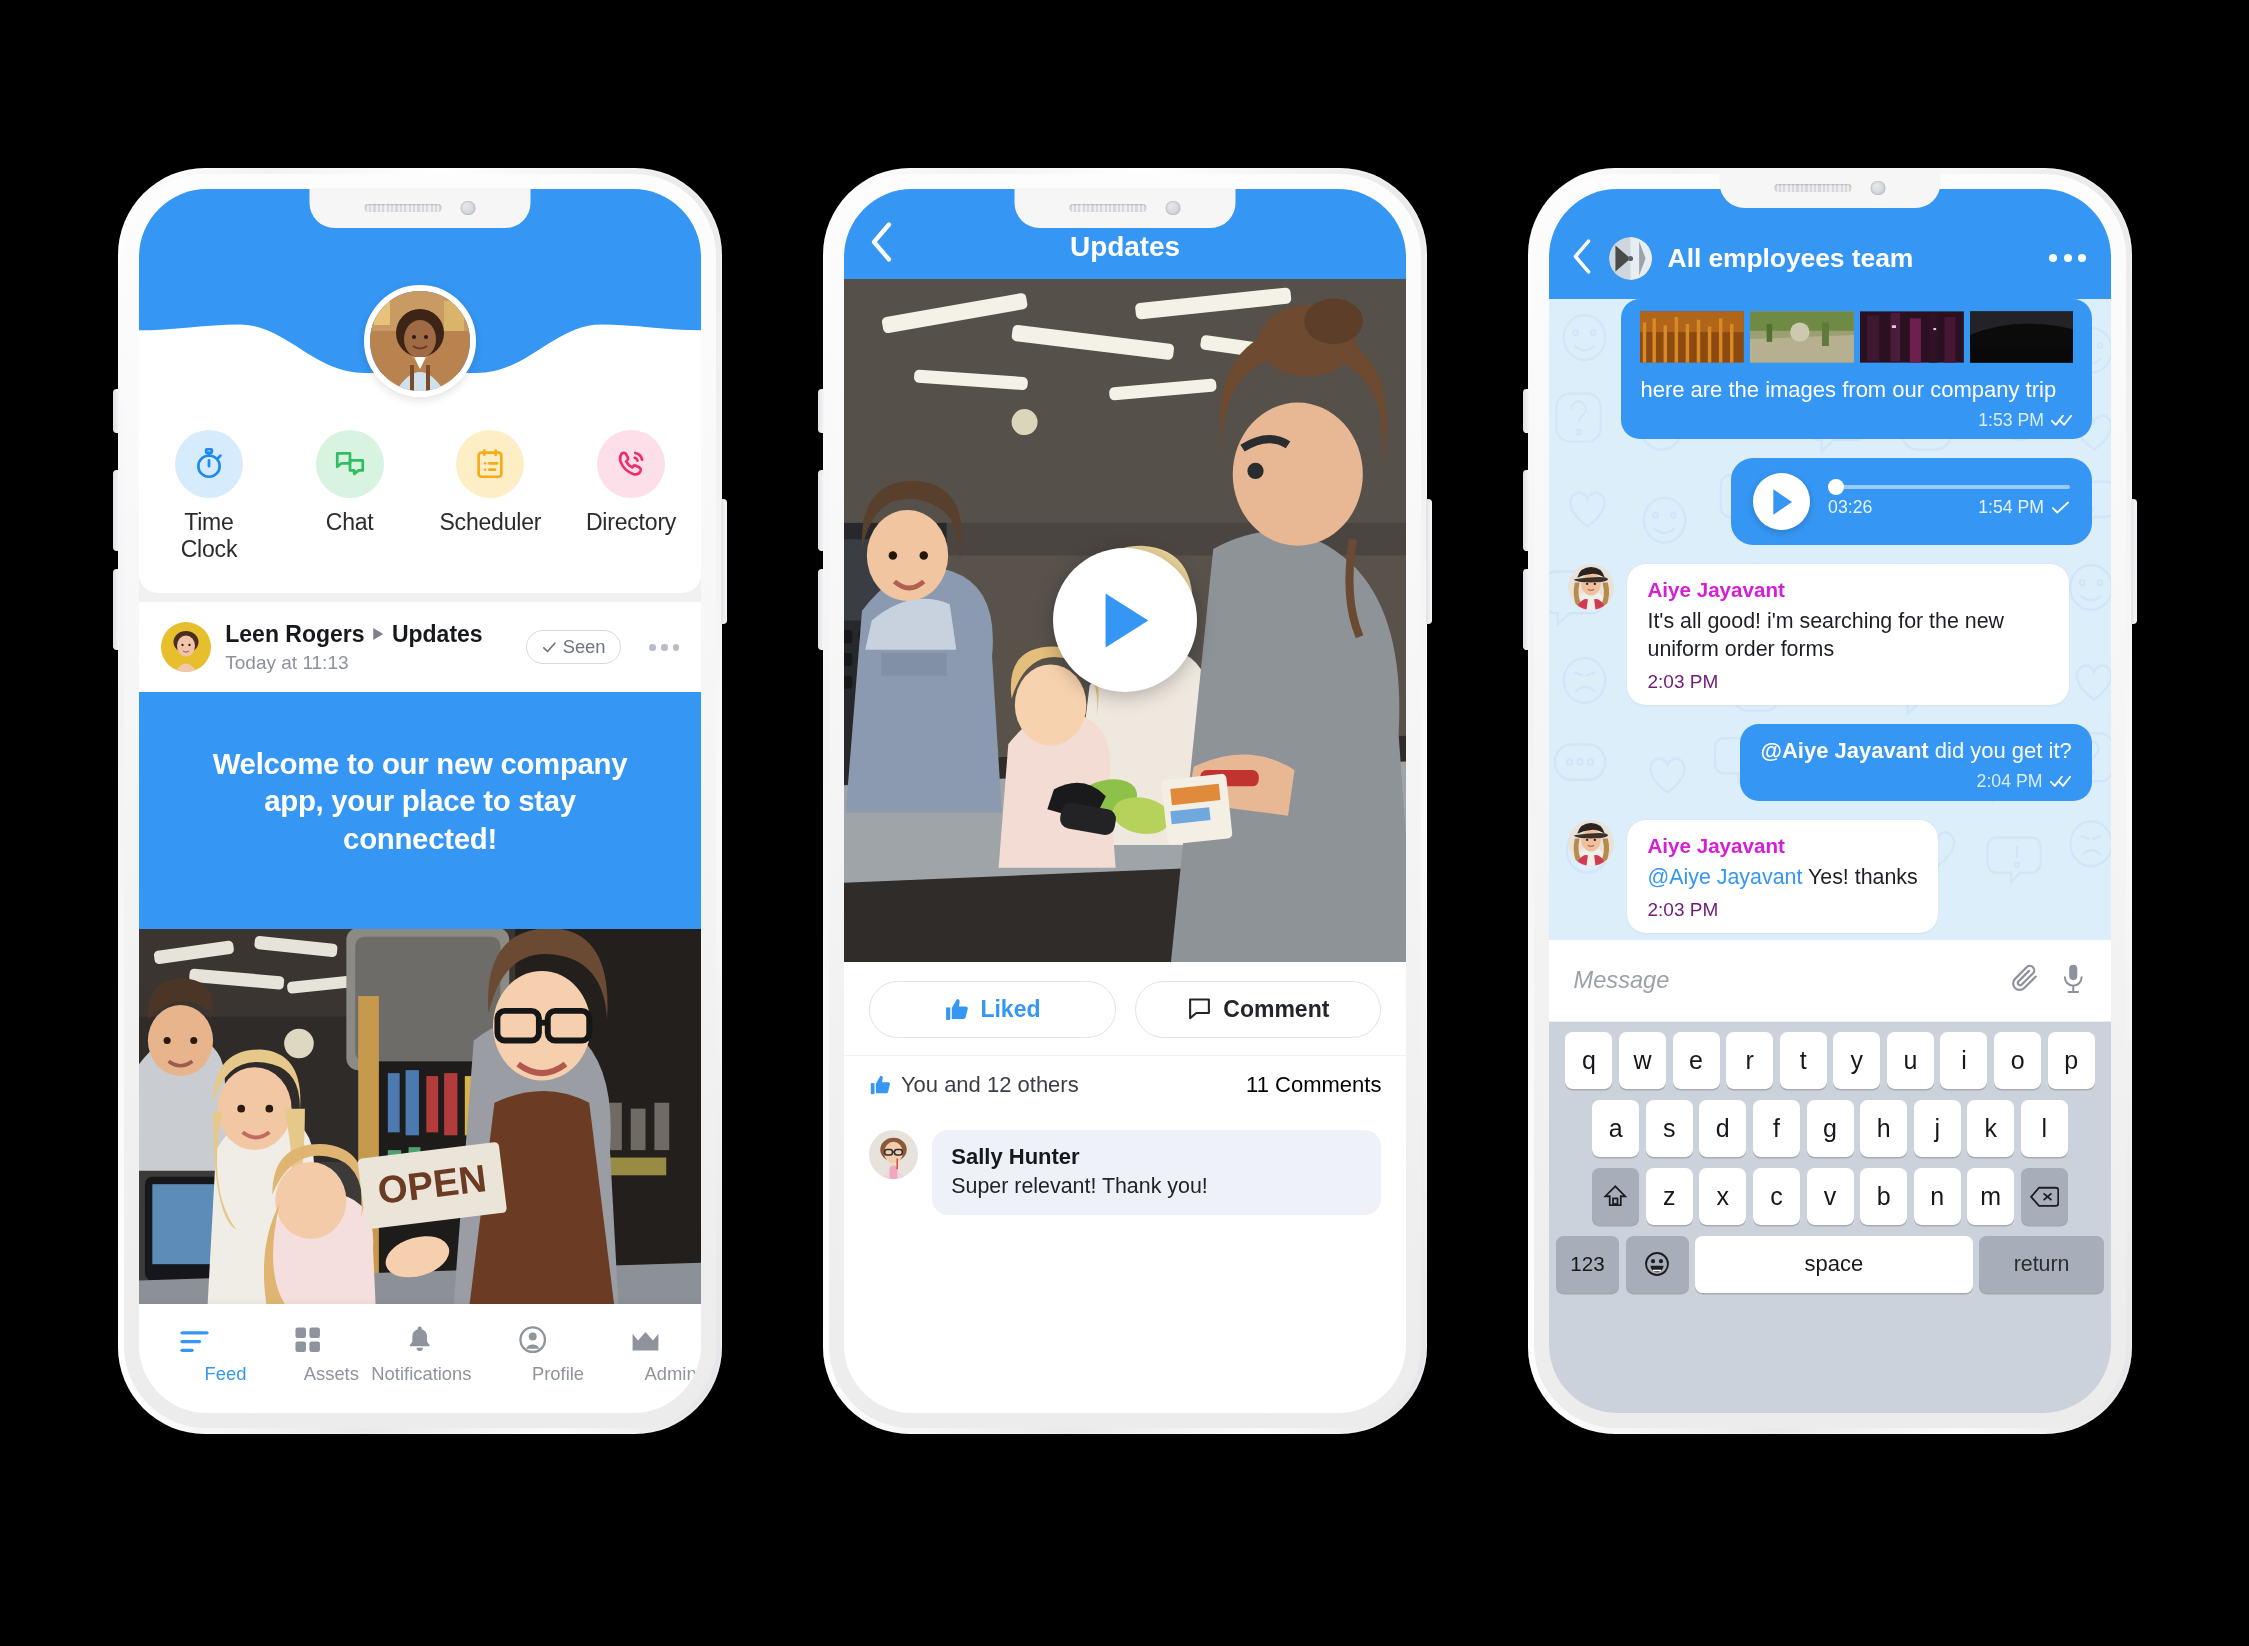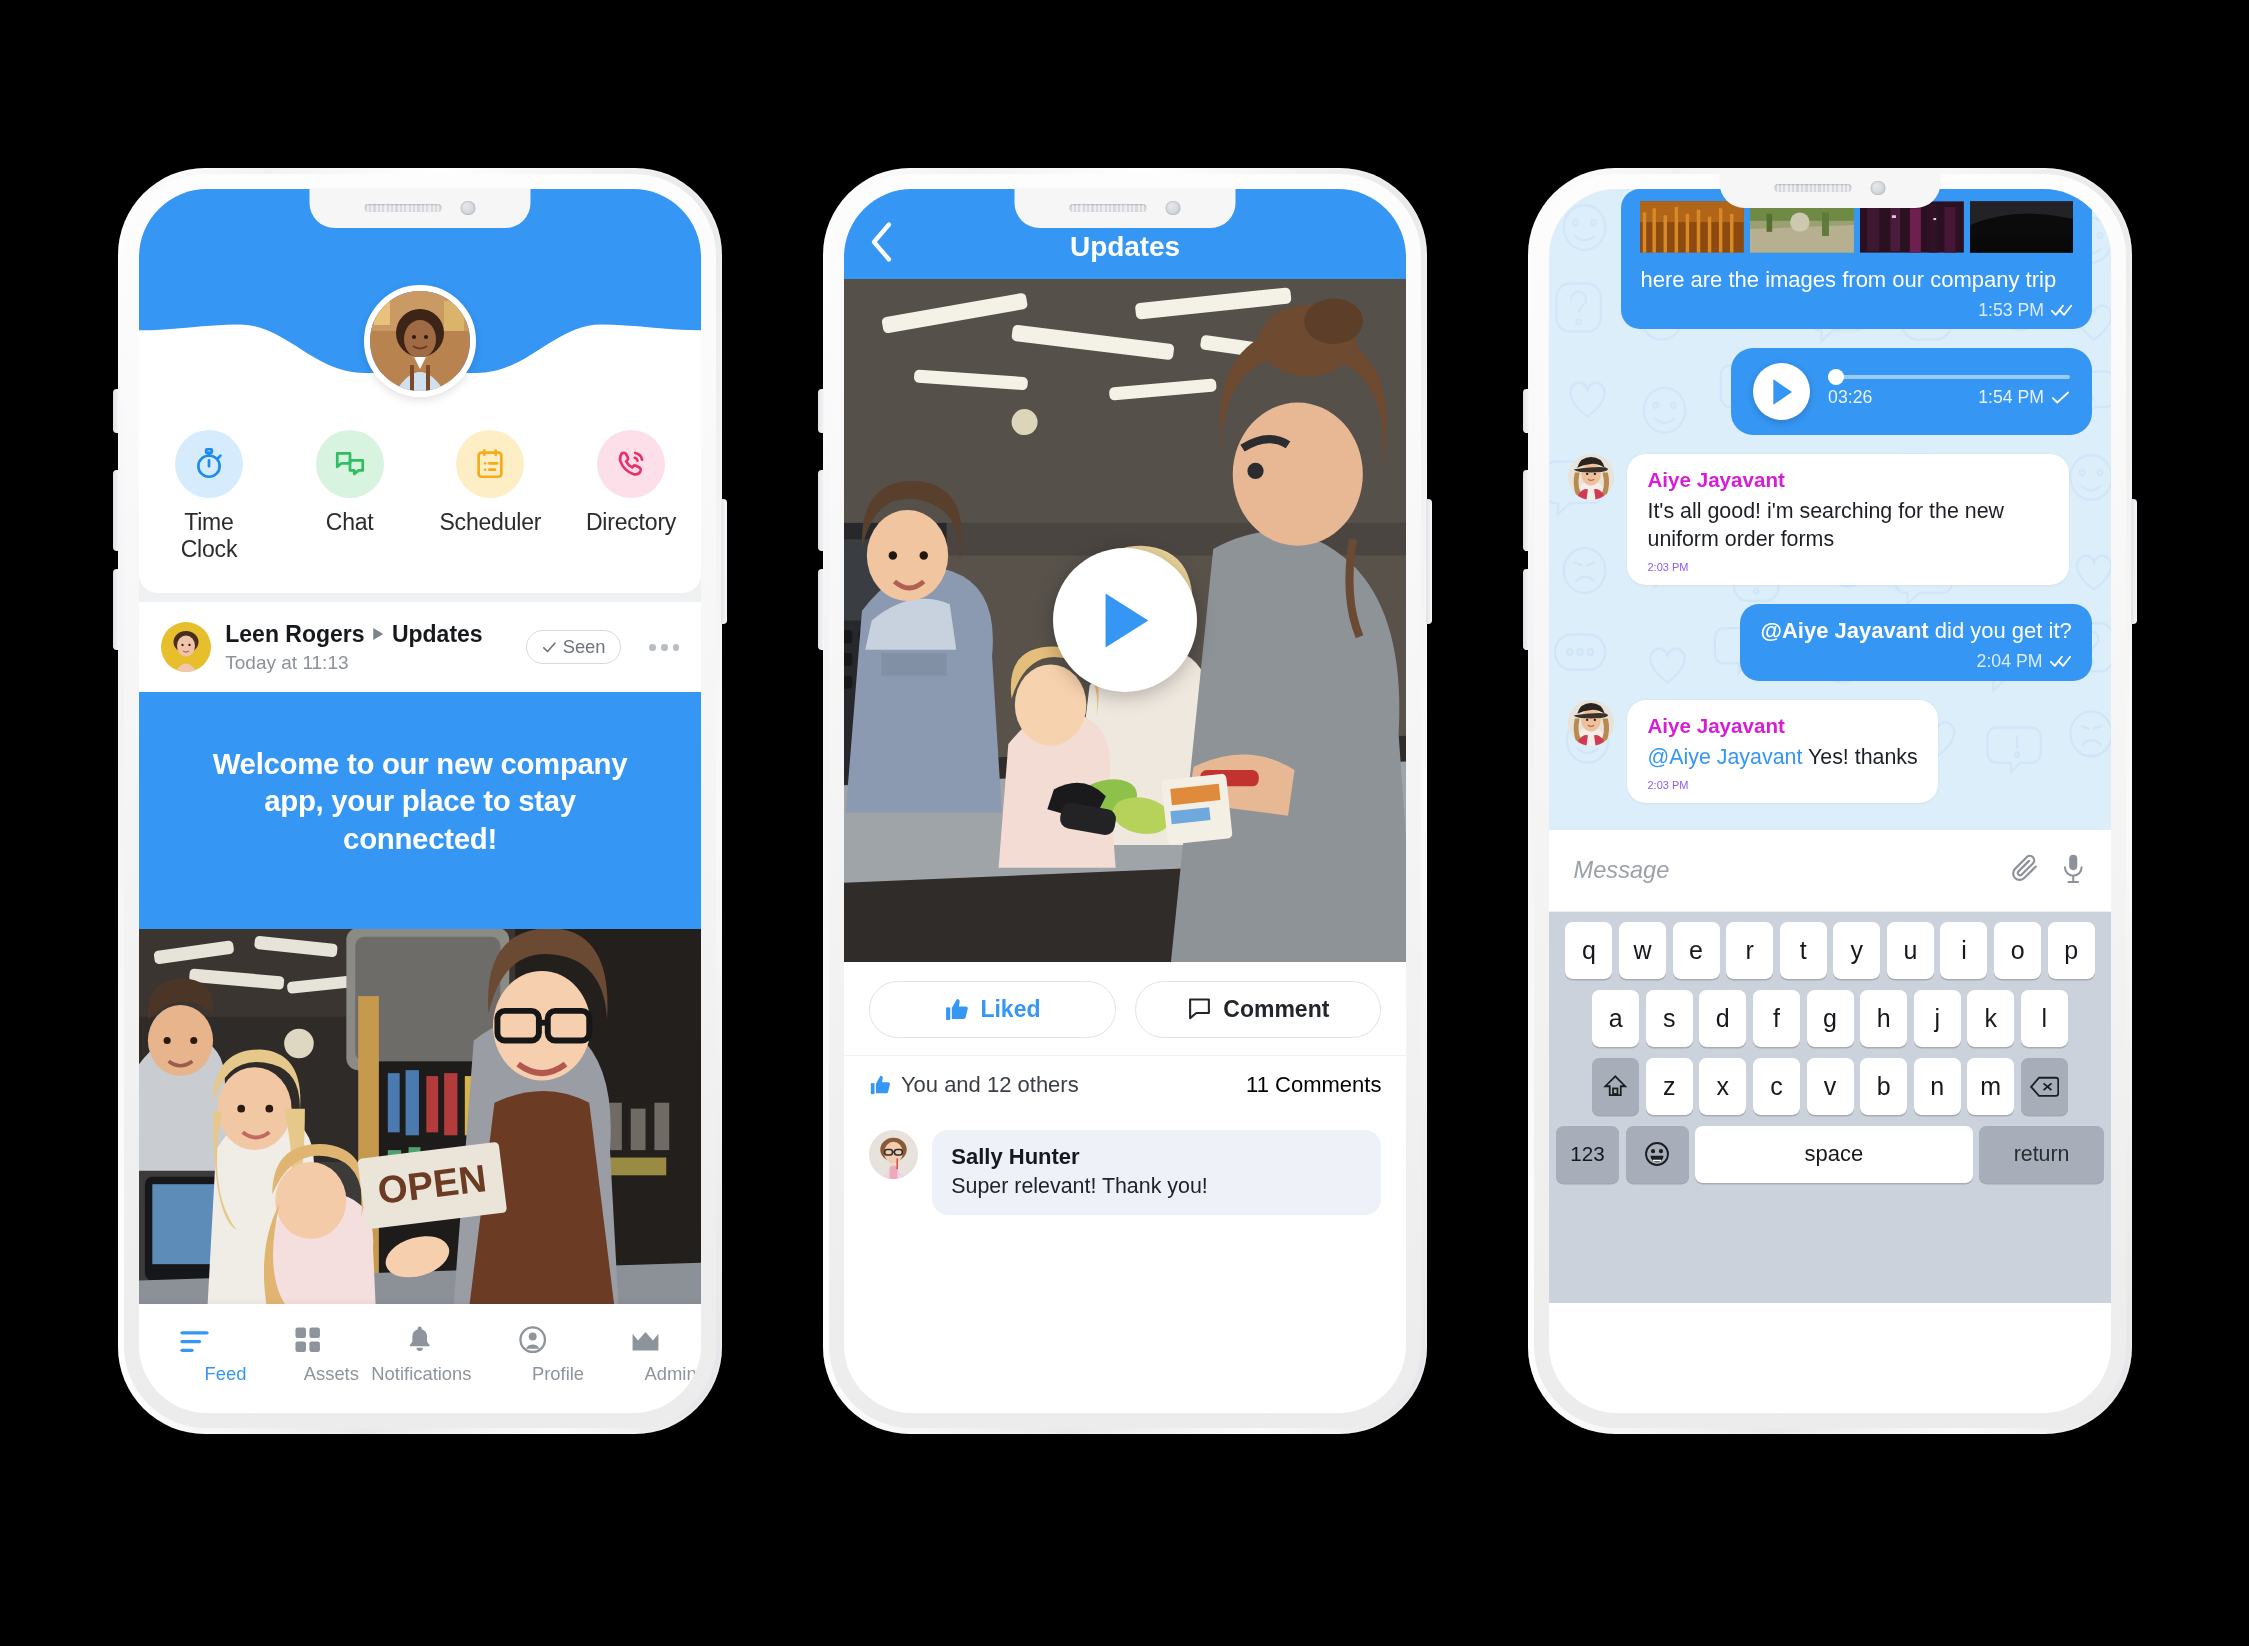--- a/index.html
+++ b/index.html
@@ -151,21 +151,21 @@
   .track i{ position:absolute; left:0; top:-5.9px; width:16px; height:16px; border-radius:50%; background:#fff;}
   .voice-meta{ display:flex; justify-content:space-between; align-items:center;
                font-size:17.7px; color:rgba(255,255,255,.88);}
   .msg-in{ display:flex; gap:13.3px; margin-bottom:19px; align-items:flex-start;}
   .in-av{ width:46px; height:46px; border-radius:50%; overflow:hidden; flex:none;}
   .bub-in{ background:#fff; border-radius:19px; padding:14.7px 20.6px 11.8px; max-width:442px;
            box-shadow:0 0.7px 2.2px rgba(0,0,0,.06);}
   .in-name{ font-size:20.6px; font-weight:700; color:#d61ed6; margin-bottom:5.9px;}
   .in-text{ font-size:21.4px; color:#1c2026; line-height:1.3;}
   .mention{ color:#3596f3;}
-  .in-time{ font-size:11px; color:#8b5cf6; margin-top:7.4px;}
+  .in-time{ font-size:19px; color:#701a75; margin-top:7.4px;}
 
   .msgbar{ background:#fff; height:82px; display:flex; align-items:center;
            padding:0 25px; gap:19px; border-bottom:0.7px solid #eceef1;}
   .msgbar .ph{ flex:1; font-size:23.6px; color:#9ba1a9;font-style:italic;}
 
   .kb{ background:#ccd2db; padding:10.3px 7.4px 16px; height:calc(100% - 110px - 641px - 82px);}
   .kb-row{ display:flex; justify-content:center; gap:6.6px; margin-bottom:11px;}
   .key{ background:#fff; border-radius:7.4px; height:57px; flex:1; max-width:47px;
         display:flex; align-items:center; justify-content:center;
         font-size:25px; color:#16181b; box-shadow:0 1.5px 0 rgba(0,0,0,.18);}
@@ -610,20 +610,42 @@
 </div>
 
 <div class="phone" id="p3">
   <div class="side-btn sb-l" style="top:221px;height:44px"></div>
   <div class="side-btn sb-l" style="top:302px;height:81px"></div>
   <div class="side-btn sb-l" style="top:401px;height:81px"></div>
   <div class="side-btn sb-r" style="top:331px;height:125px"></div>
   <div class="phone-body"></div>
   <div class="screen">
 
+    <div class="p3-top">
+      <div>
+        <svg width="22" height="35" viewBox="0 0 20 32">
+              <path d="M16 2L4 16l12 14" stroke="#fff" stroke-width="3.2" fill="none" stroke-linecap="round" stroke-linejoin="round"></path>
+            </svg>
+      </div>
+      <div class="p3-gav">
+        <svg viewBox="0 0 40 40" width="100%" height="100%">
+          <circle cx="20" cy="20" r="20" fill="#cfd6dd"></circle>
+          <path d="M20,0 A20,20 0 0 1 20,40 Z" fill="#e8edf2"></path>
+          <path d="M6,8 L20,20 L6,32 Z" fill="#4a4a4a"></path>
+          <path d="M28,4 L34,20 L28,36 Z" fill="#9aa3ab"></path>
+          <circle cx="20" cy="20" r="2.4" fill="#5b6168"></circle>
+        </svg>
+      </div>
+      <div class="p3-title">All employees team</div>
+      <div class="p3-dots">
+            <i></i>
+            <i></i>
+            <i></i>
+          </div>
+    </div>
 
     <div class="chat">
       <svg class="chat-bg" width="100%" height="100%" viewBox="0 0 380 400" preserveAspectRatio="none">
         <rect width="380" height="400" fill="#ddeefb"></rect>
         <defs>
           <g id="bubl" stroke="#c6e0f6" stroke-width="1.5" fill="none">
             <path d="M4,4 h26 a6,6 0 0 1 6,6 v14 a6,6 0 0 1 -6,6 h-16 l-8,7 v-7 h-2 a6,6 0 0 1 -6,-6 v-14 a6,6 0 0 1 6,-6Z"></path>
           </g>
           <g id="facel" stroke="#c6e0f6" stroke-width="1.5" fill="none">
             <circle cx="18" cy="18" r="14"></circle>

